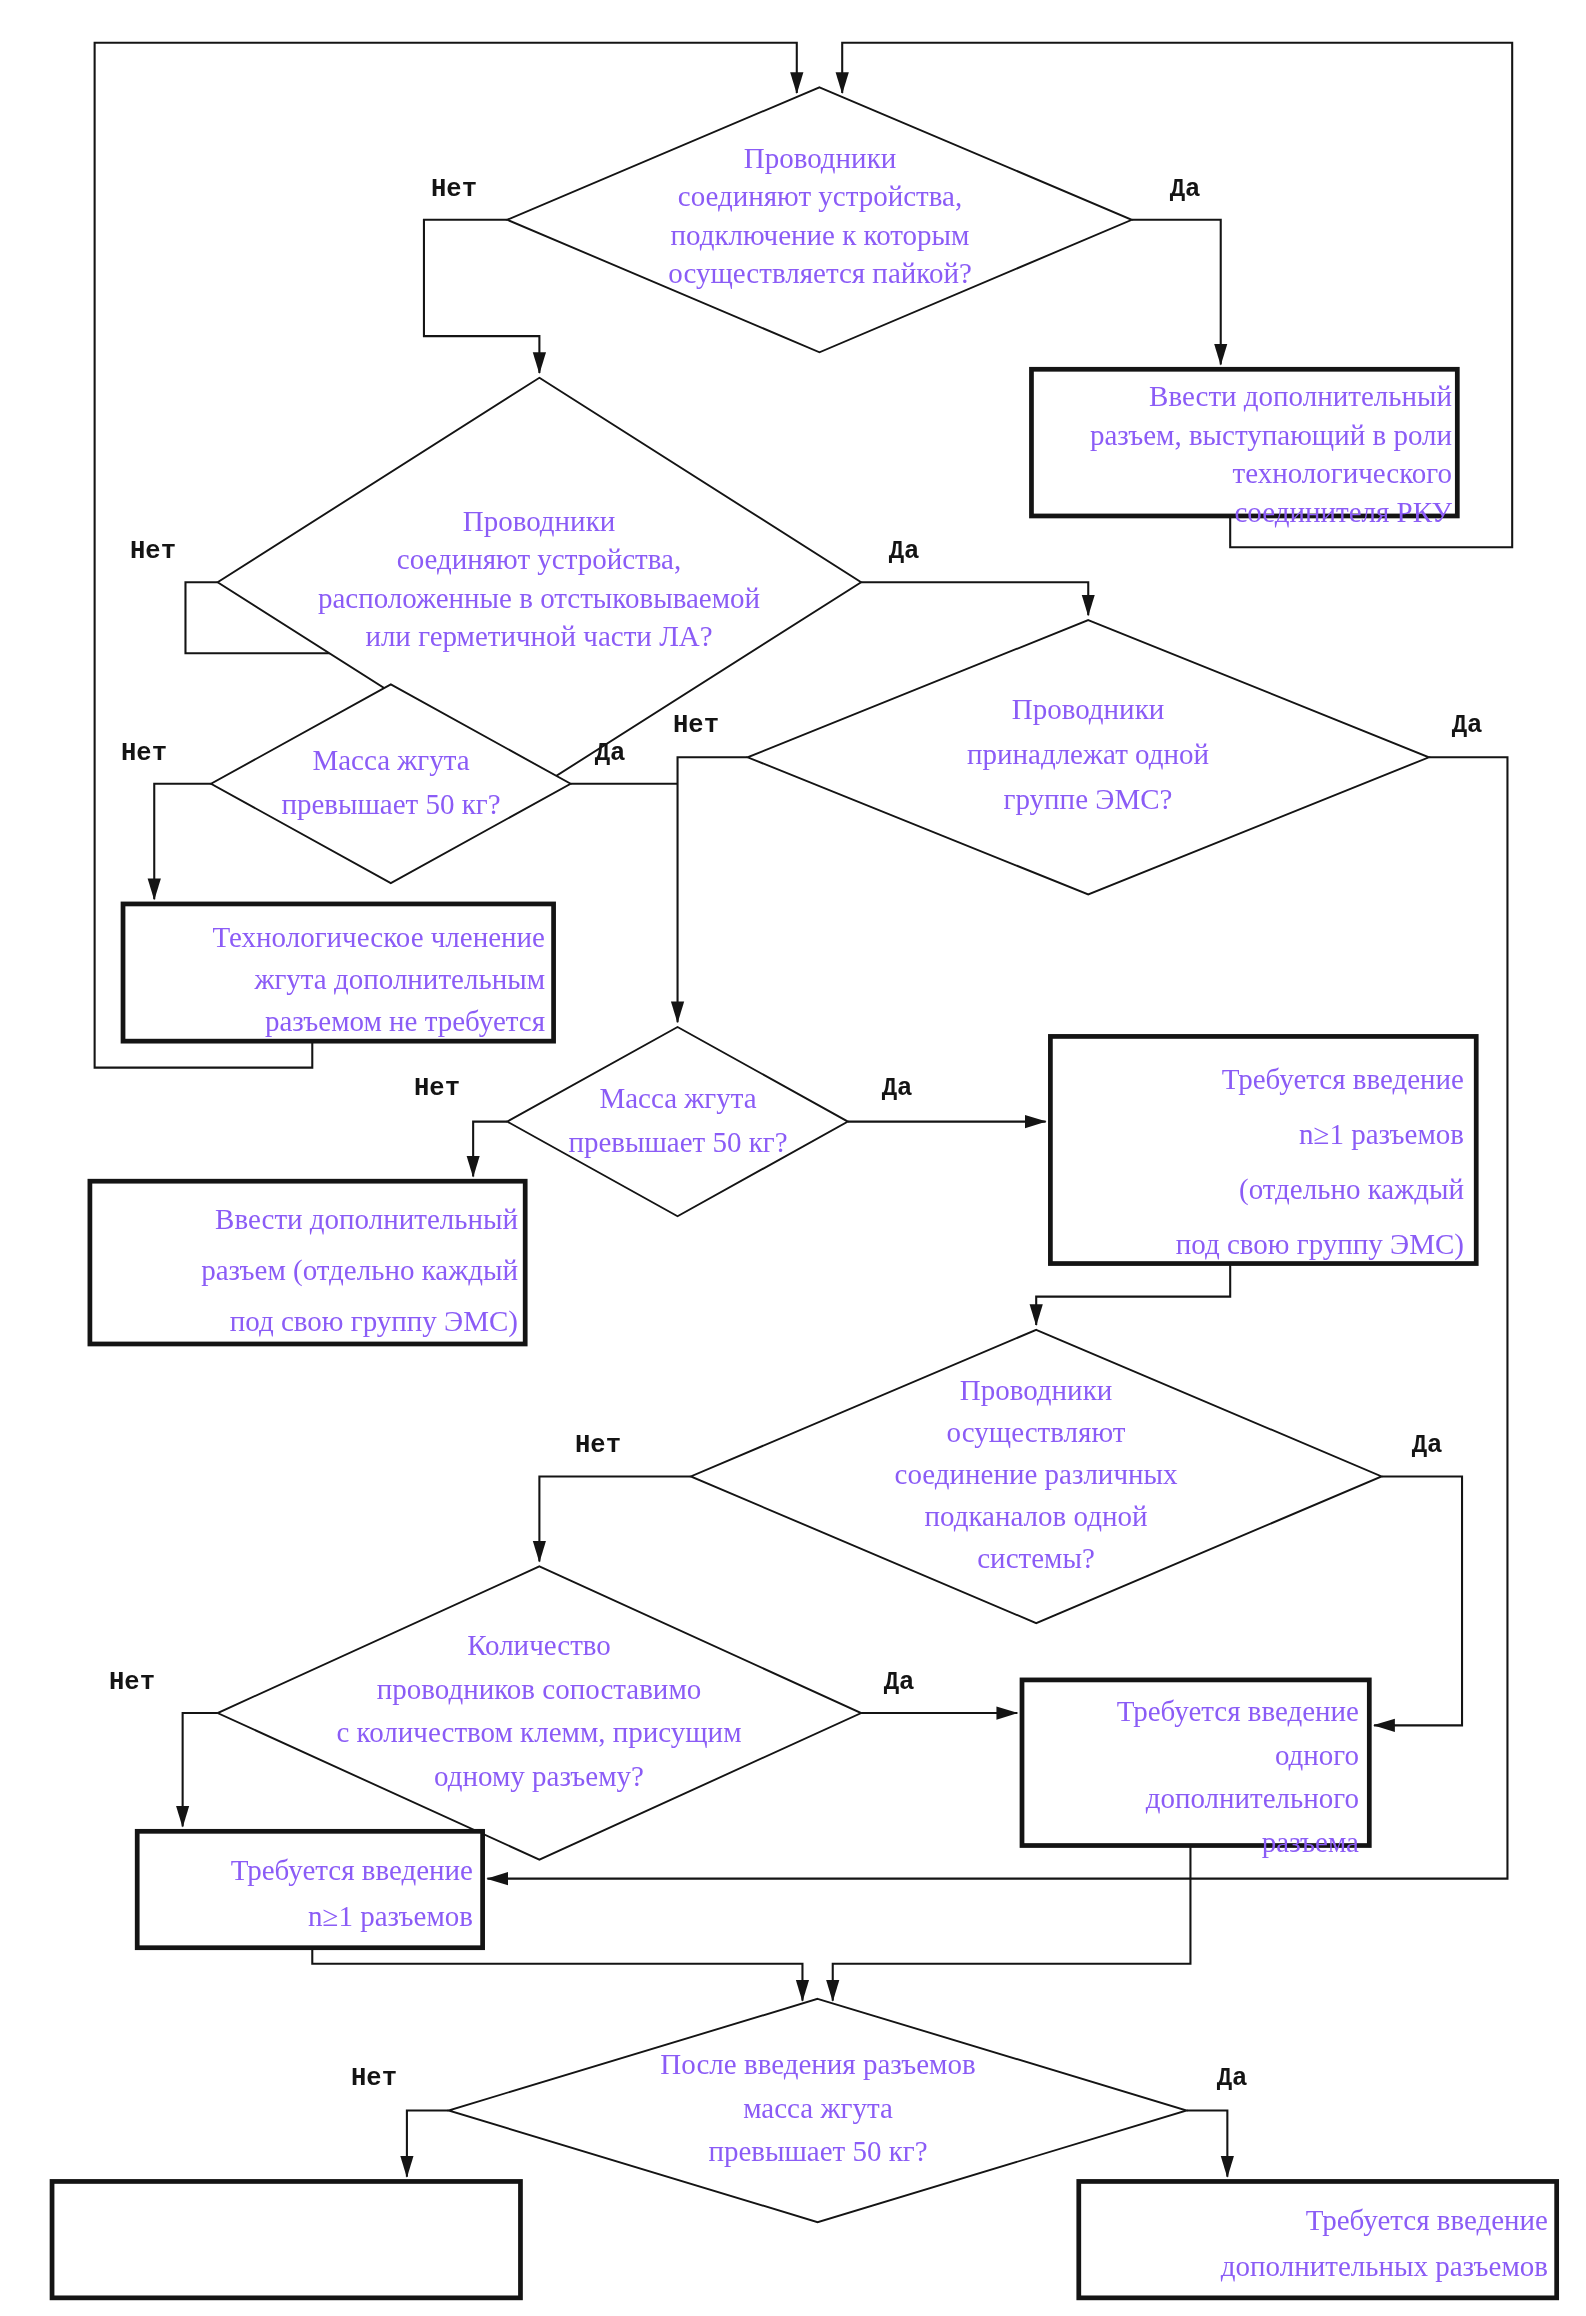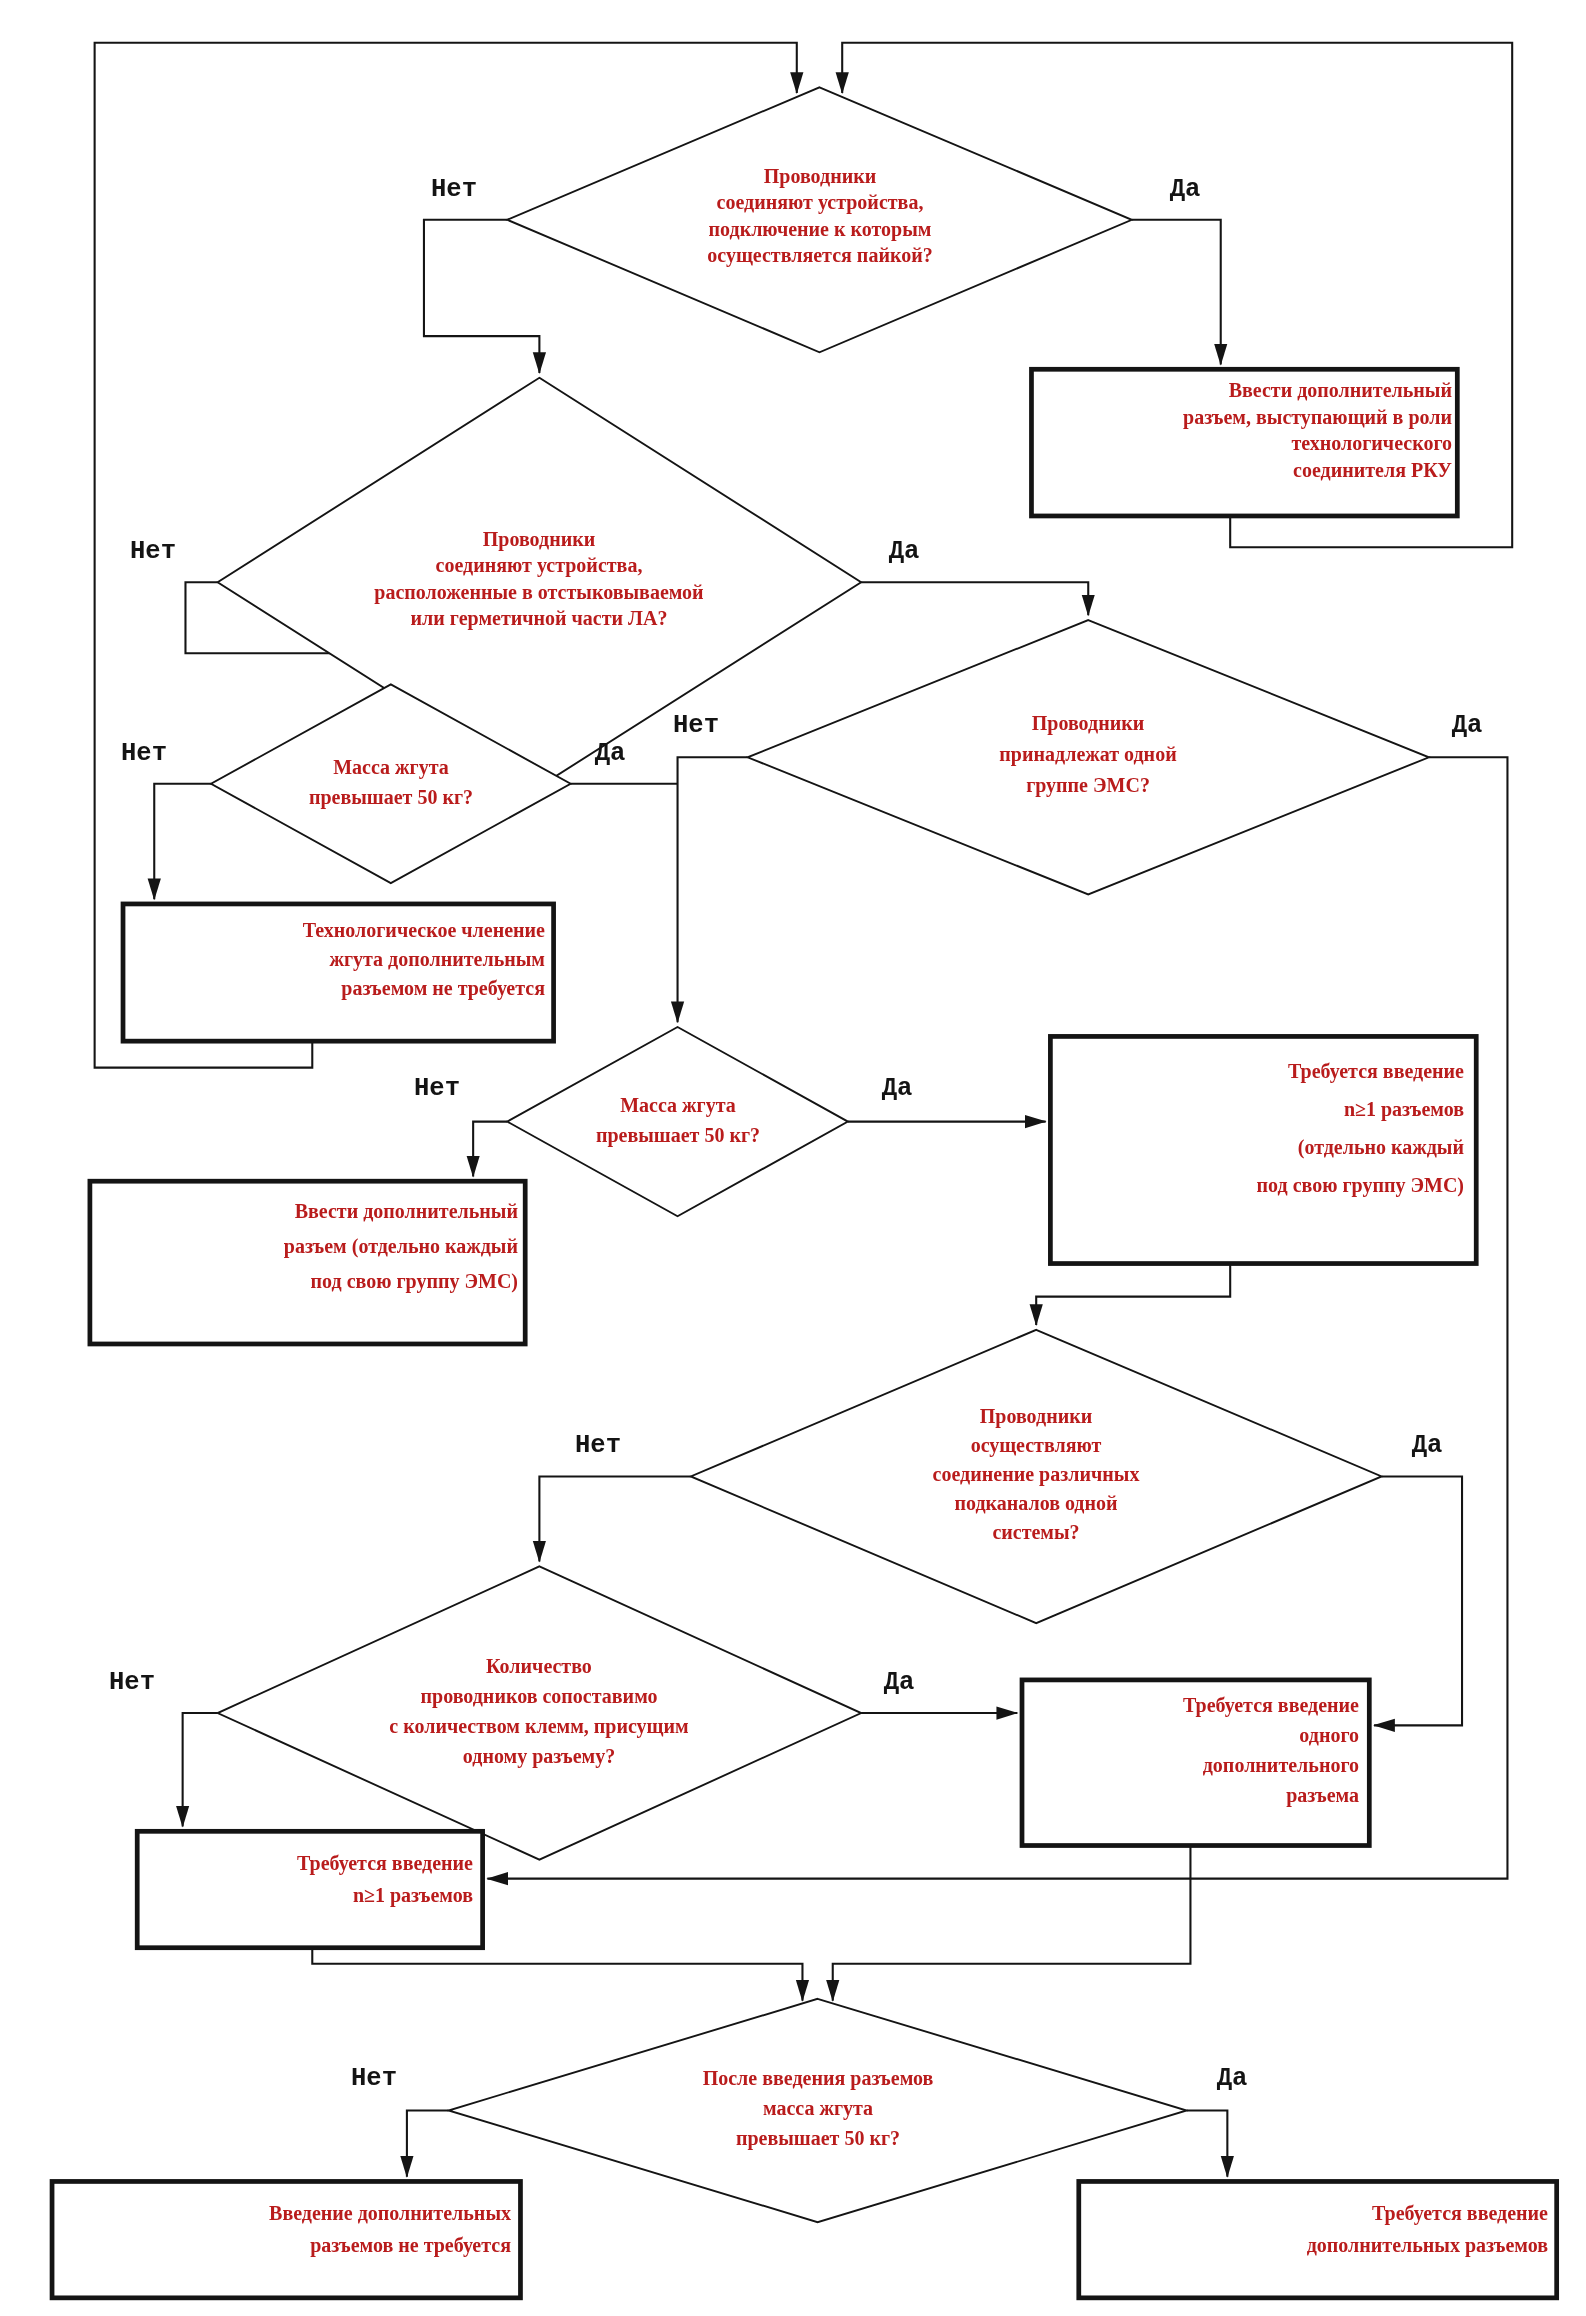--- a/index.html
+++ b/index.html
@@ -7,24 +7,24 @@
     position:relative;
     width:1586px;
     height:2317px;
     background:#ffffff;
     font-family:"Liberation Serif","DejaVu Serif",serif;
     overflow:hidden;
   }
   #wires{position:absolute;left:0;top:0;width:1586px;height:2317px;}
   .node-text{
     position:absolute;
-    font-weight:bold;
-    color:#b91c1c;
+    font-weight:normal;
+    color:#8b5cf6;
     white-space:pre-line;
-    font-size:20px;
+    font-size:29px;
     line-height:1.32;
   }
   .diamond-text{
     text-align:center;
     transform:translate(-50%,-50%);
   }
   .rect-text{
     text-align:right;
   }
   .edge-label{
@@ -171,22 +171,20 @@
 дополнительного
 разъема</div>
 
   <div class="node-text rect-text" style="left:151px;top:1847px;width:322px;line-height:1.6;">Требуется введение
 n≥1 разъемов</div>
 
   <div class="node-text diamond-text" style="left:818px;top:2108px;width:492px;line-height:1.5;">После введения разъемов
 масса жгута
 превышает 50 кг?</div>
 
-  <div class="node-text rect-text" style="left:66px;top:2197px;width:445px;line-height:1.6;">Введение дополнительных
-разъемов не требуется</div>
 
   <div class="node-text rect-text" style="left:1094px;top:2197px;width:454px;line-height:1.6;">Требуется введение
 дополнительных разъемов</div>
 
   <div class="edge-label" style="left:454px;top:189px;">Нет</div>
   <div class="edge-label" style="left:1185px;top:189px;">Да</div>
 
   <div class="edge-label" style="left:153px;top:551px;">Нет</div>
   <div class="edge-label" style="left:904px;top:551px;">Да</div>
 

